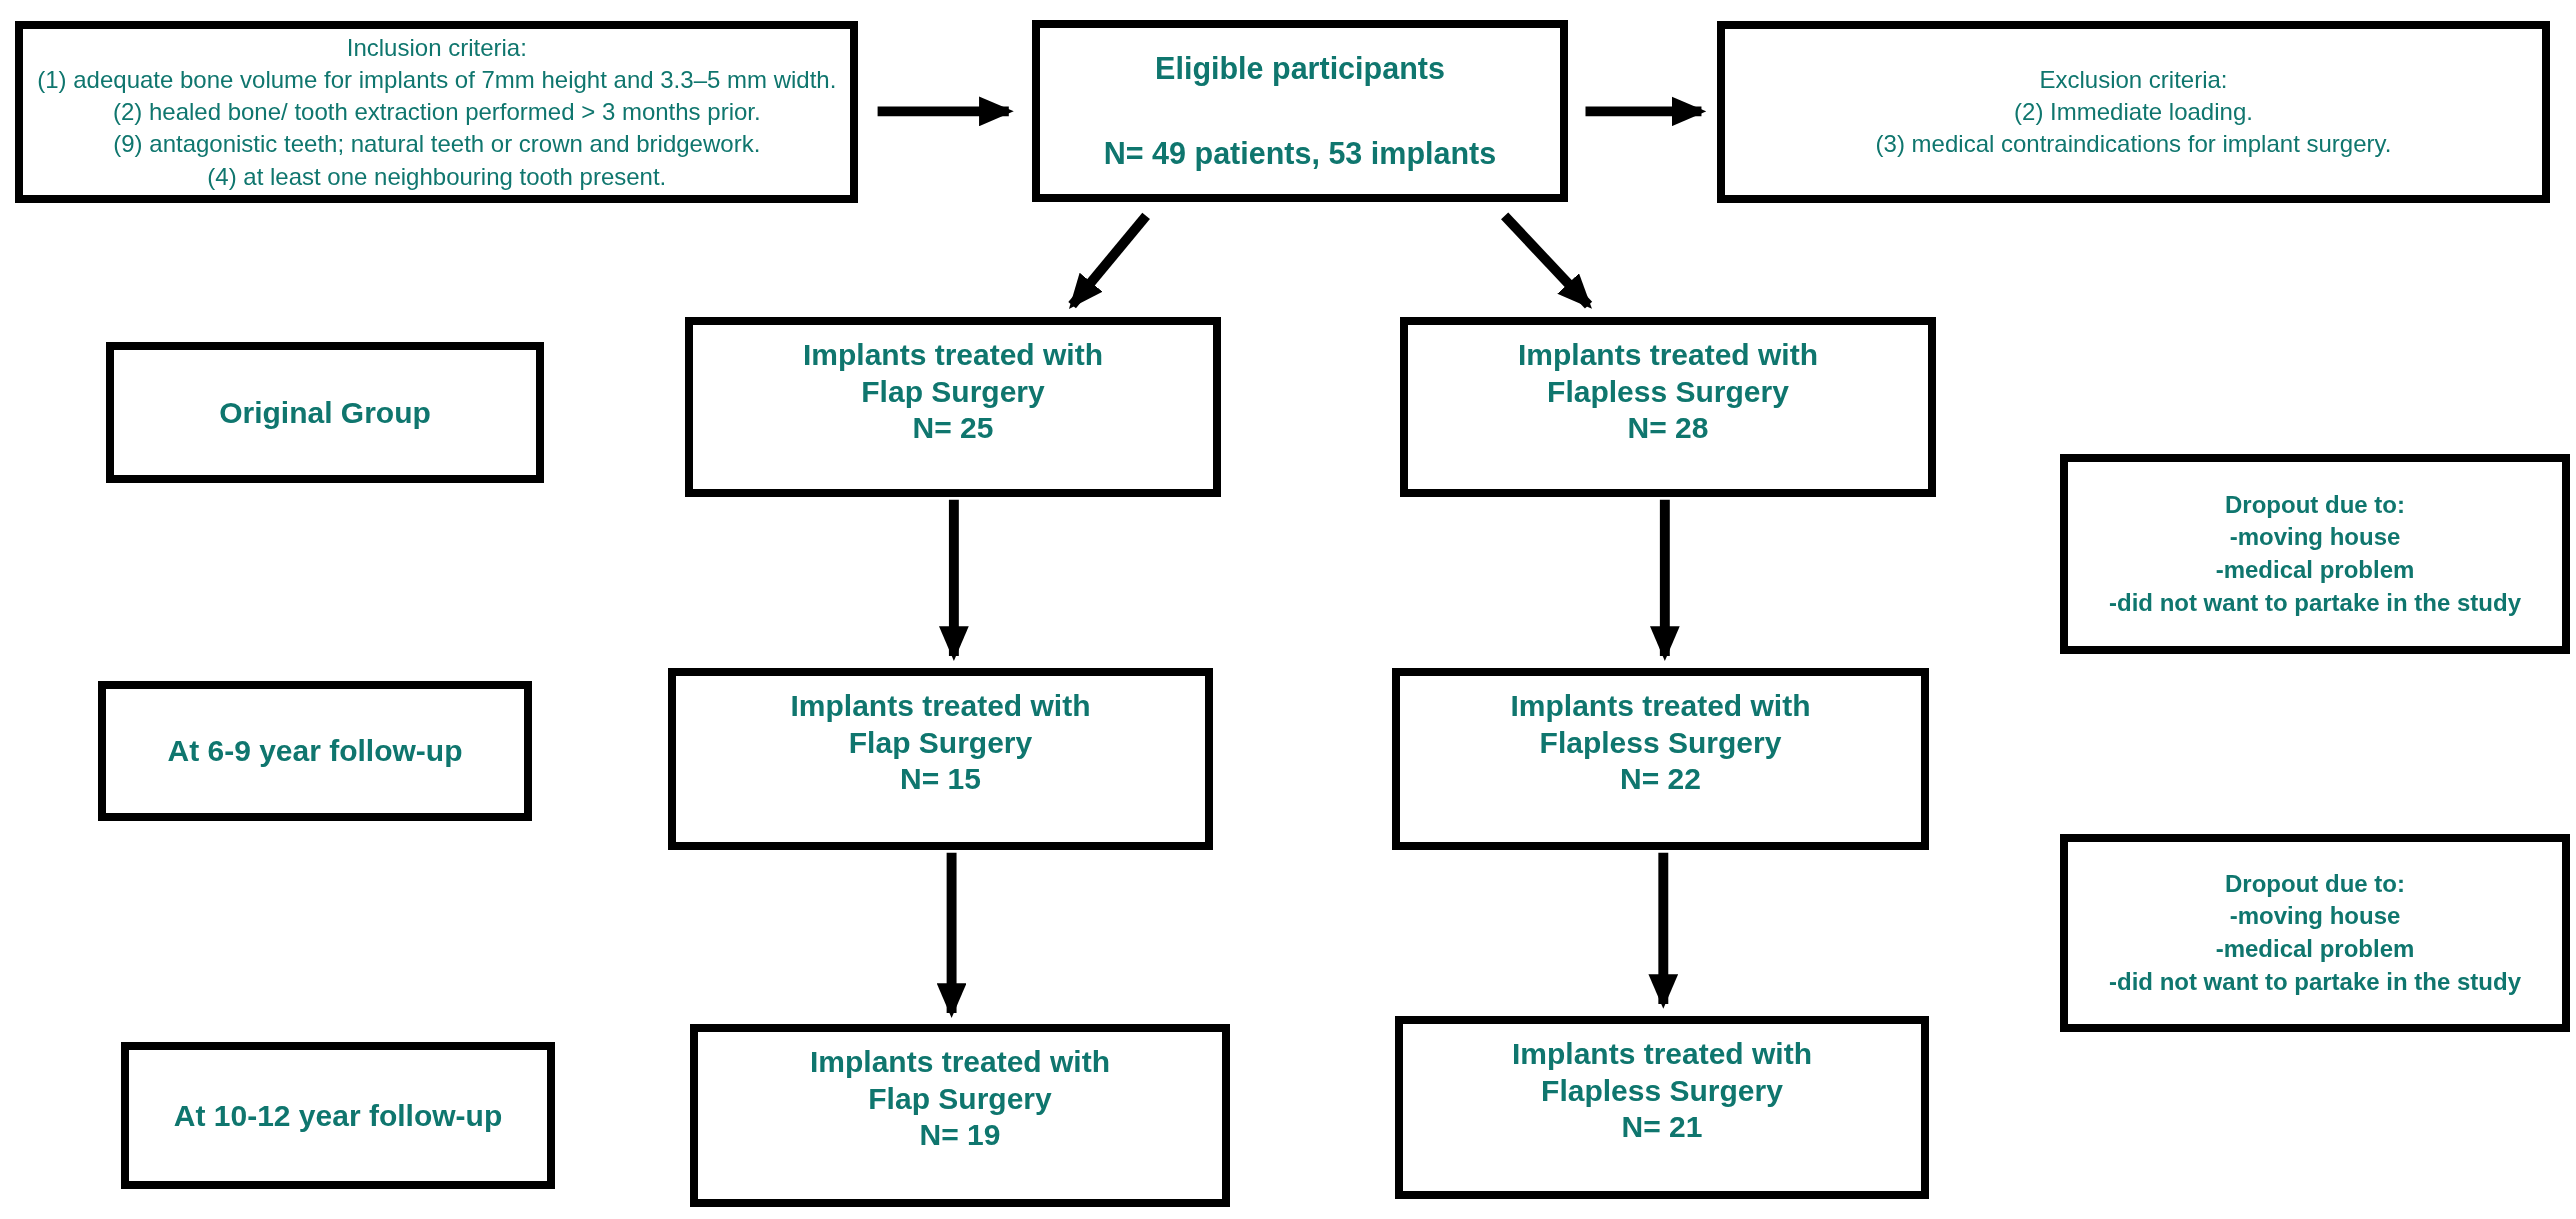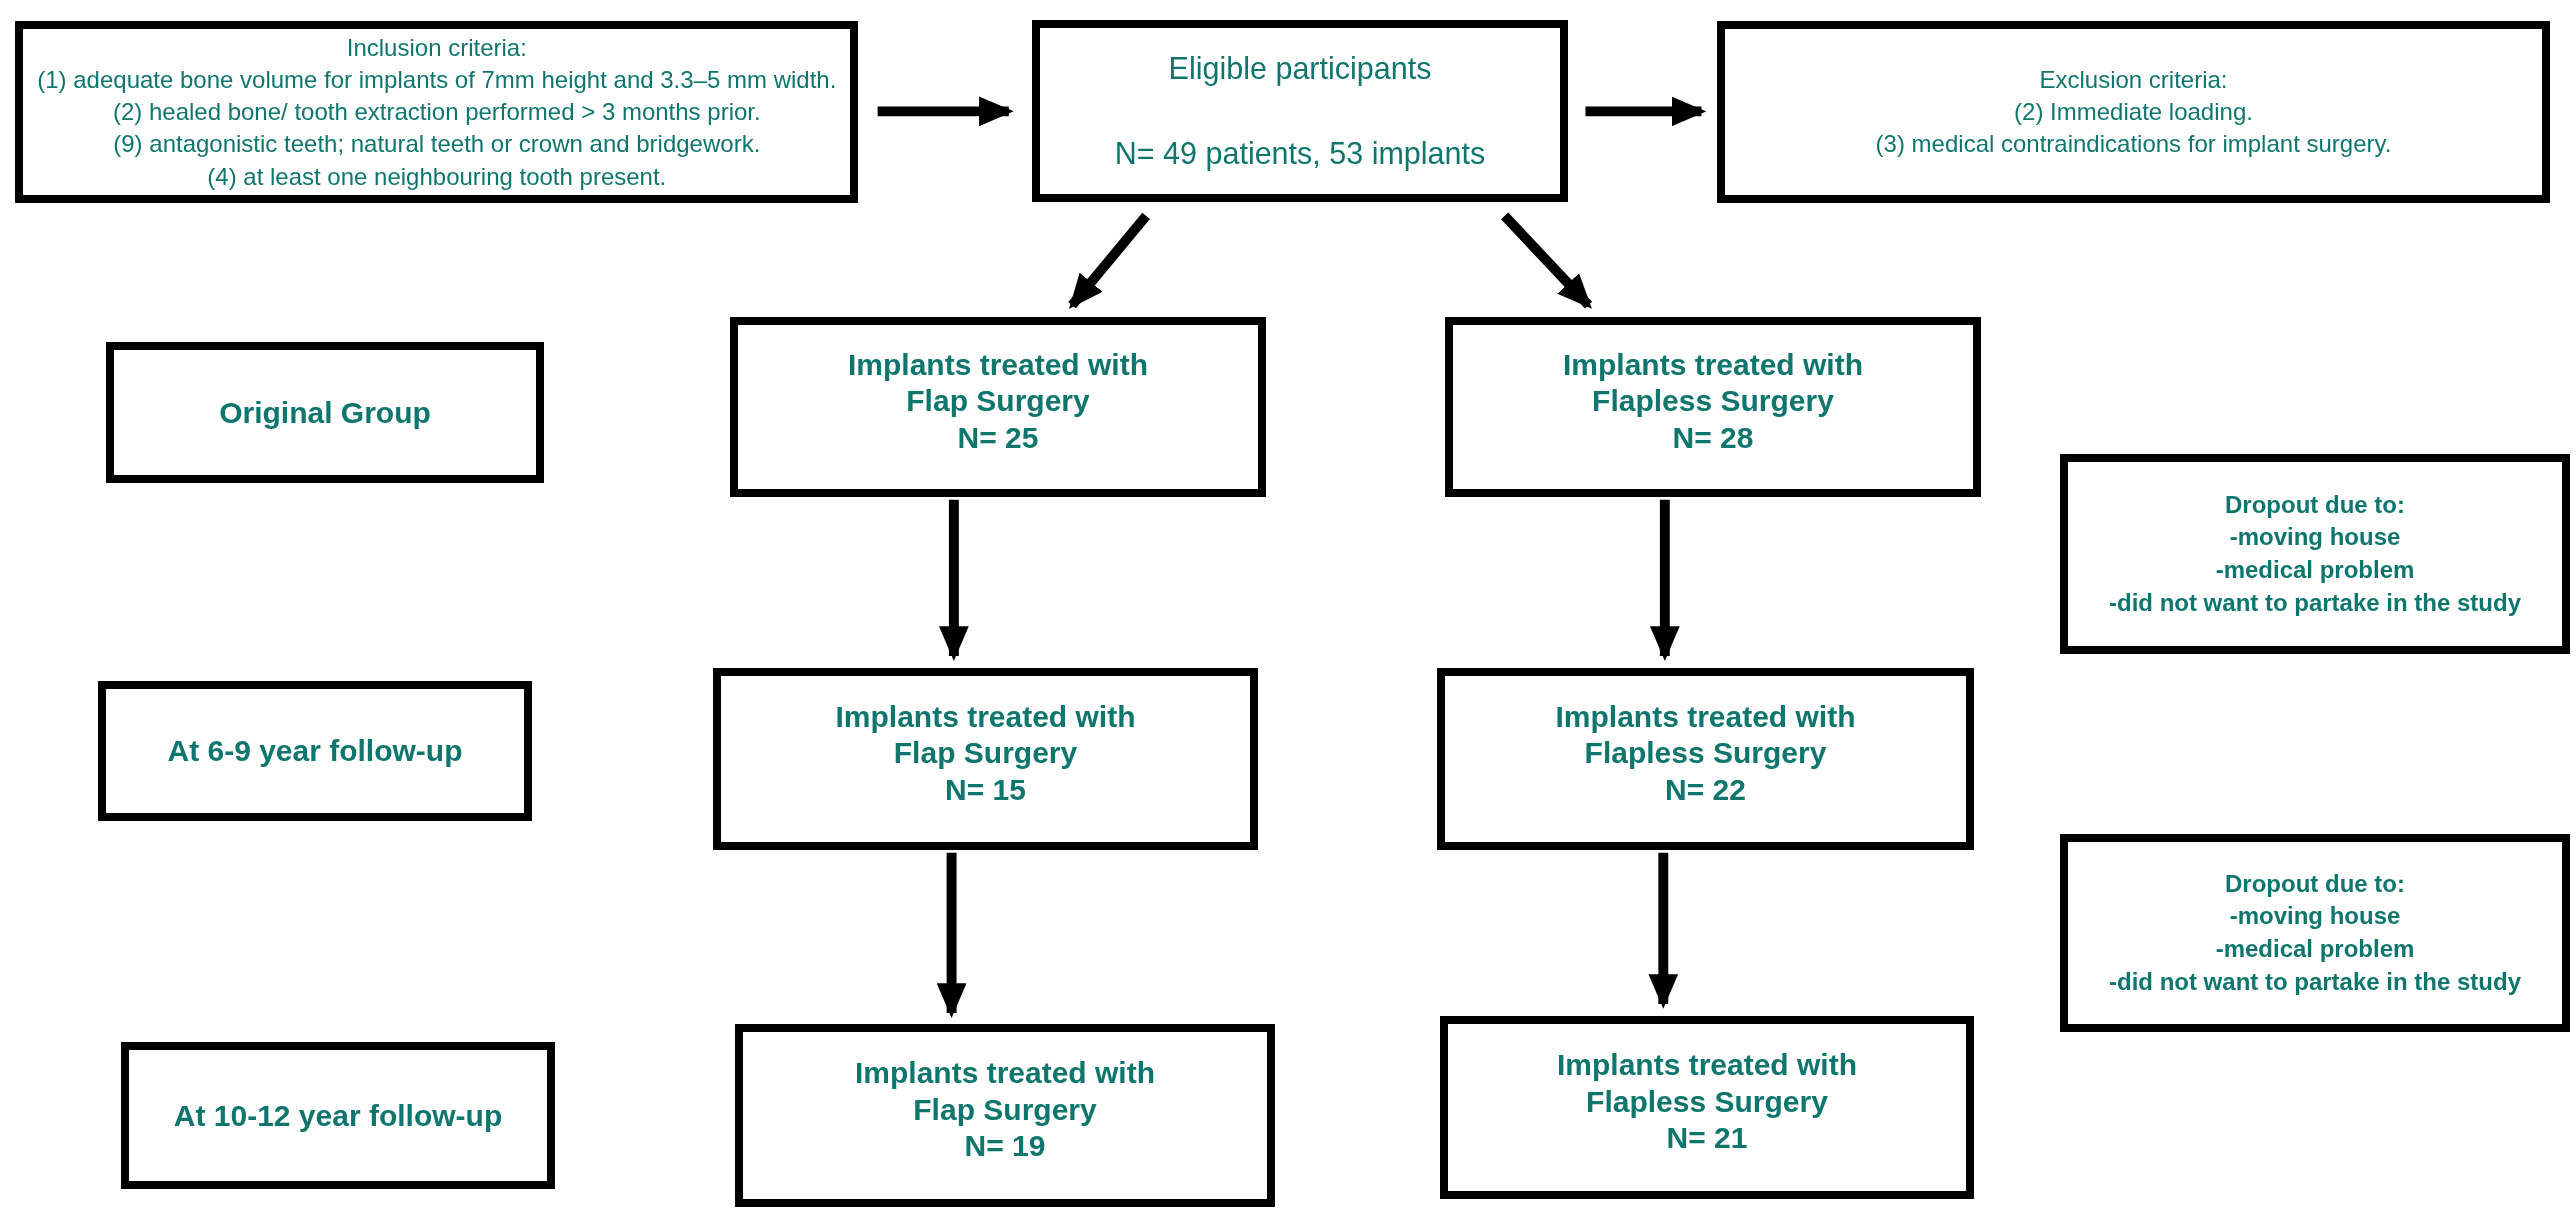--- a/index.html
+++ b/index.html
@@ -33,32 +33,31 @@
     justify-content: center;
     text-align: center;
   }
   .criteria-box {
     font-size: 24px;
     font-weight: 400;
     line-height: 1.34;
   }
   .criteria-box .line { white-space: nowrap; }
   .eligible-box {
-    font-weight: normal;
+    font-weight: bold;
     font-size: 30.5px;
     line-height: 1.2;
     gap: 48px;
   }
   .surgery-box {
     font-weight: bold;
     font-size: 30px;
     line-height: 1.22;
-    justify-content: center;
+    justify-content: flex-start;
     padding: 12.2px 0 23px 0;
-    margin-left: 45px;
   }
   .label-box {
     font-weight: bold;
     font-size: 30px;
     white-space: nowrap;
     margin-left: 32px;
   }
   .dropout-box {
     font-weight: bold;
     font-size: 24px;

